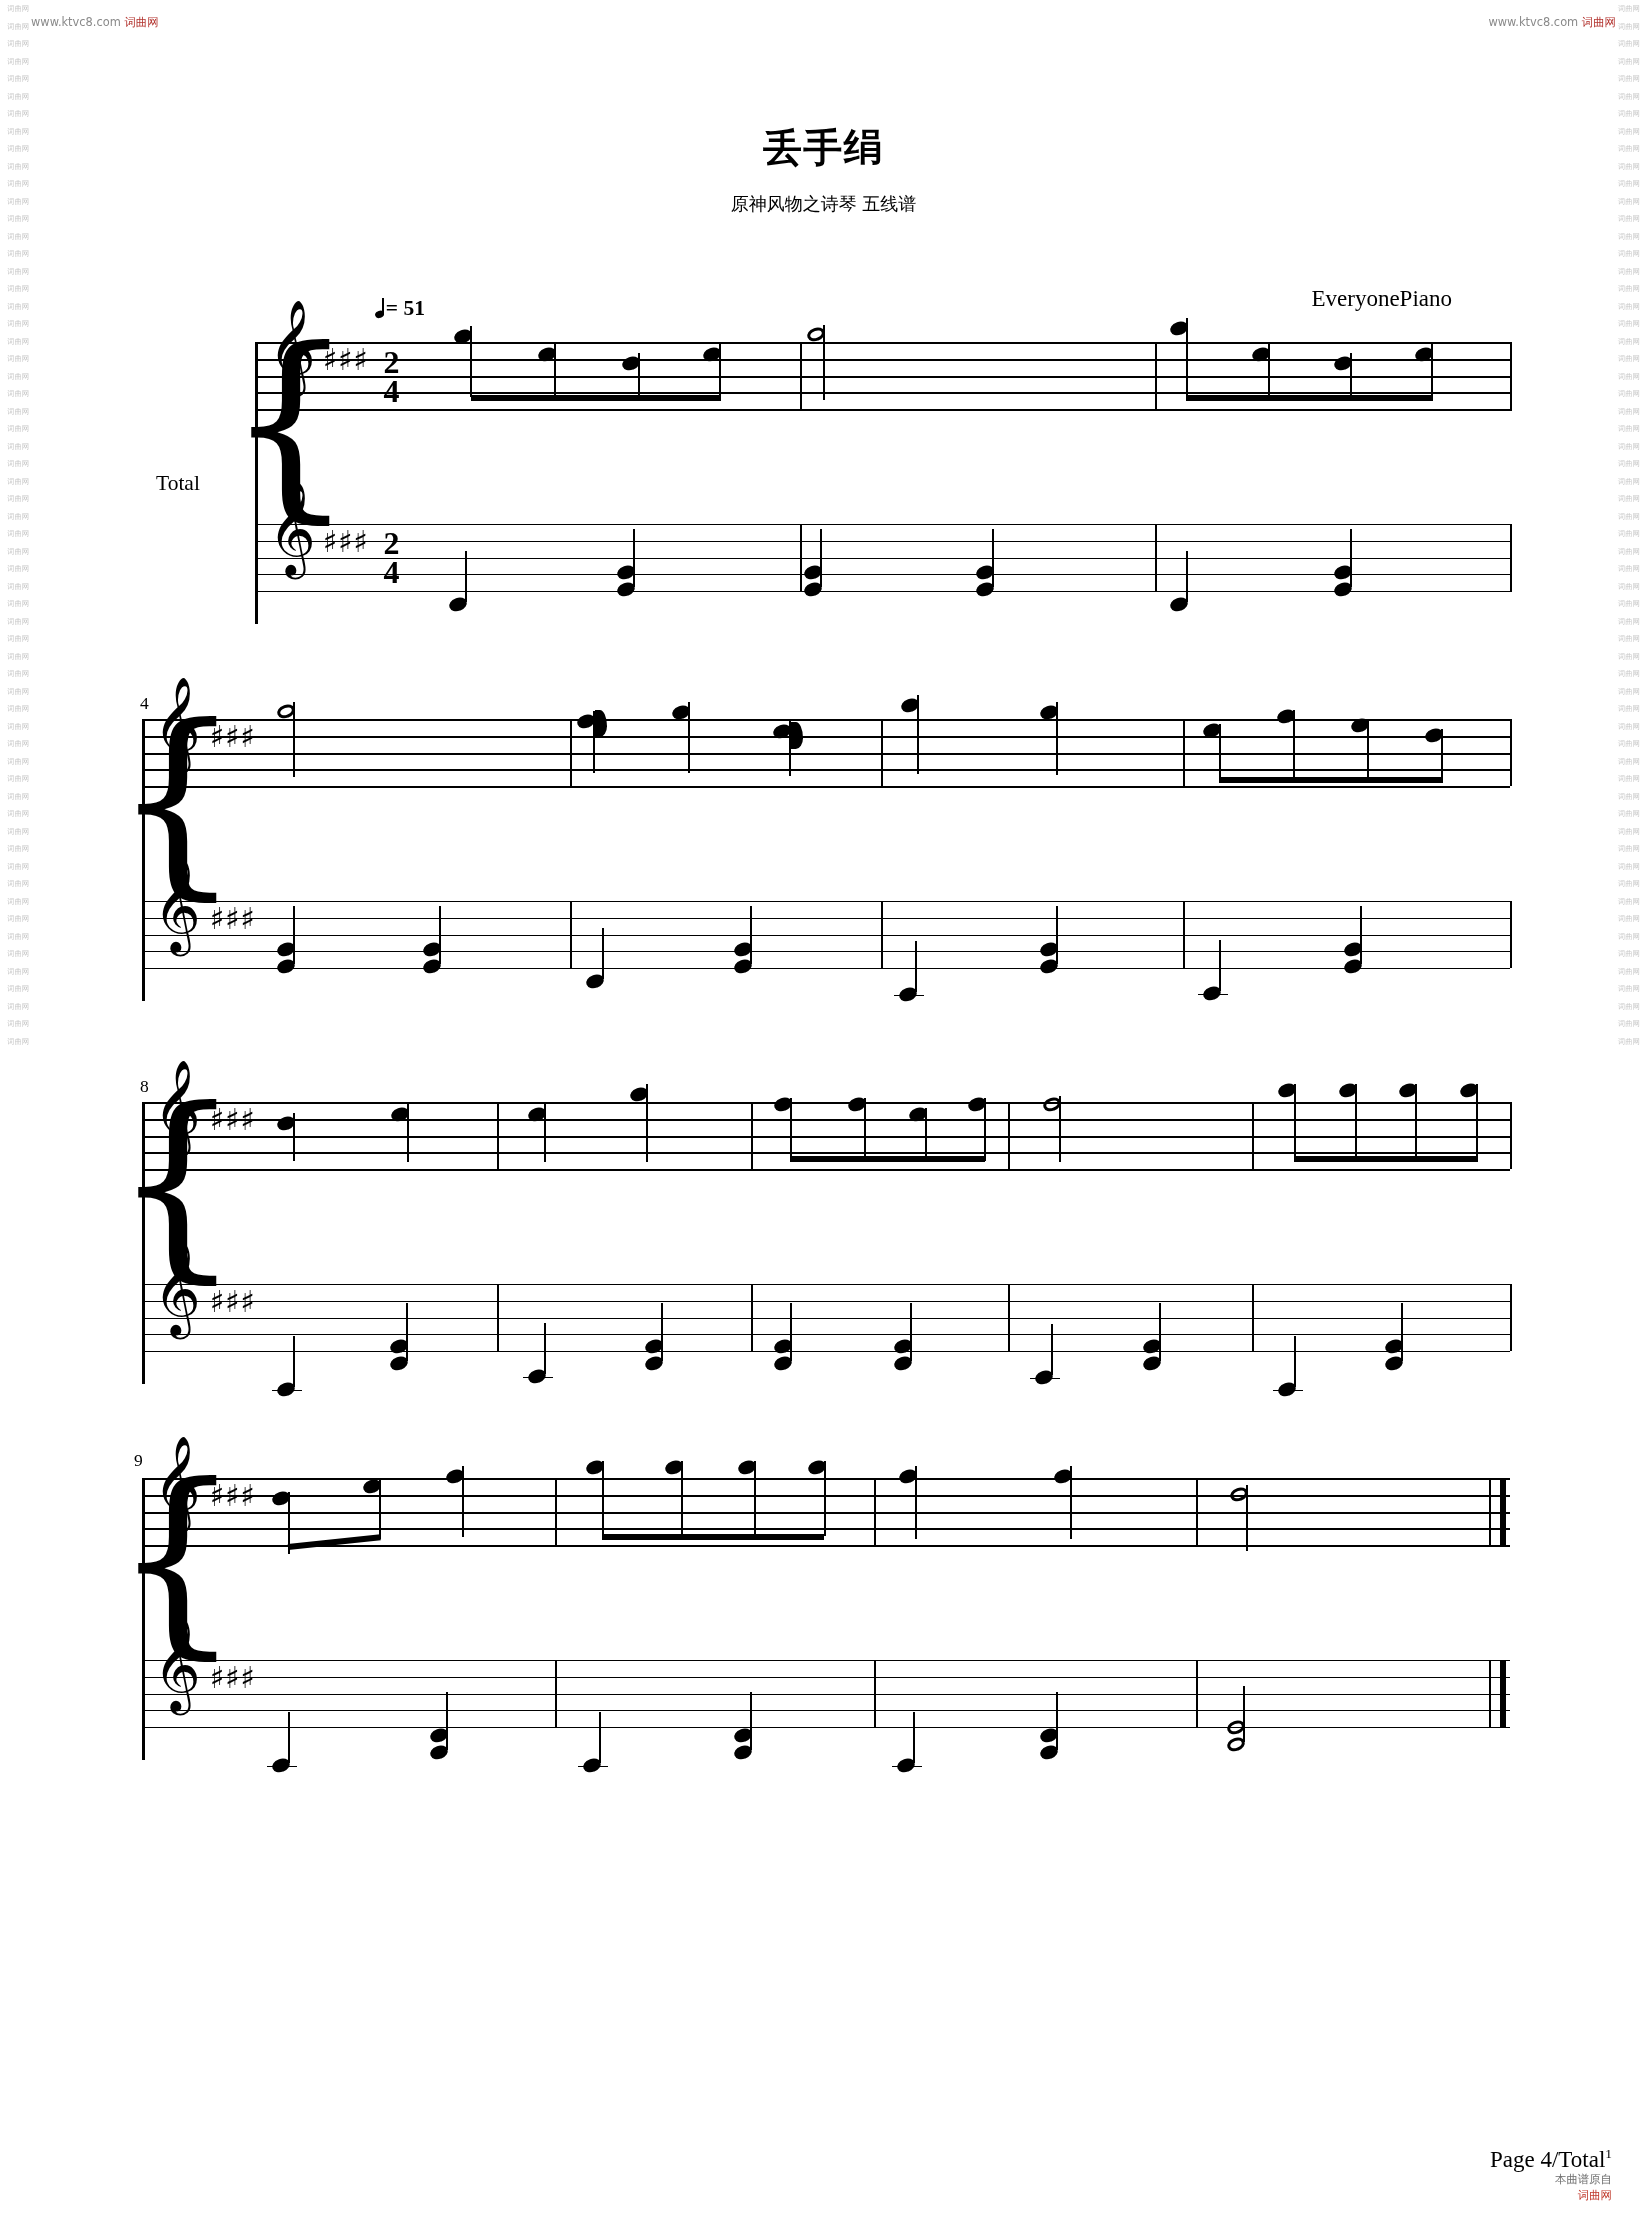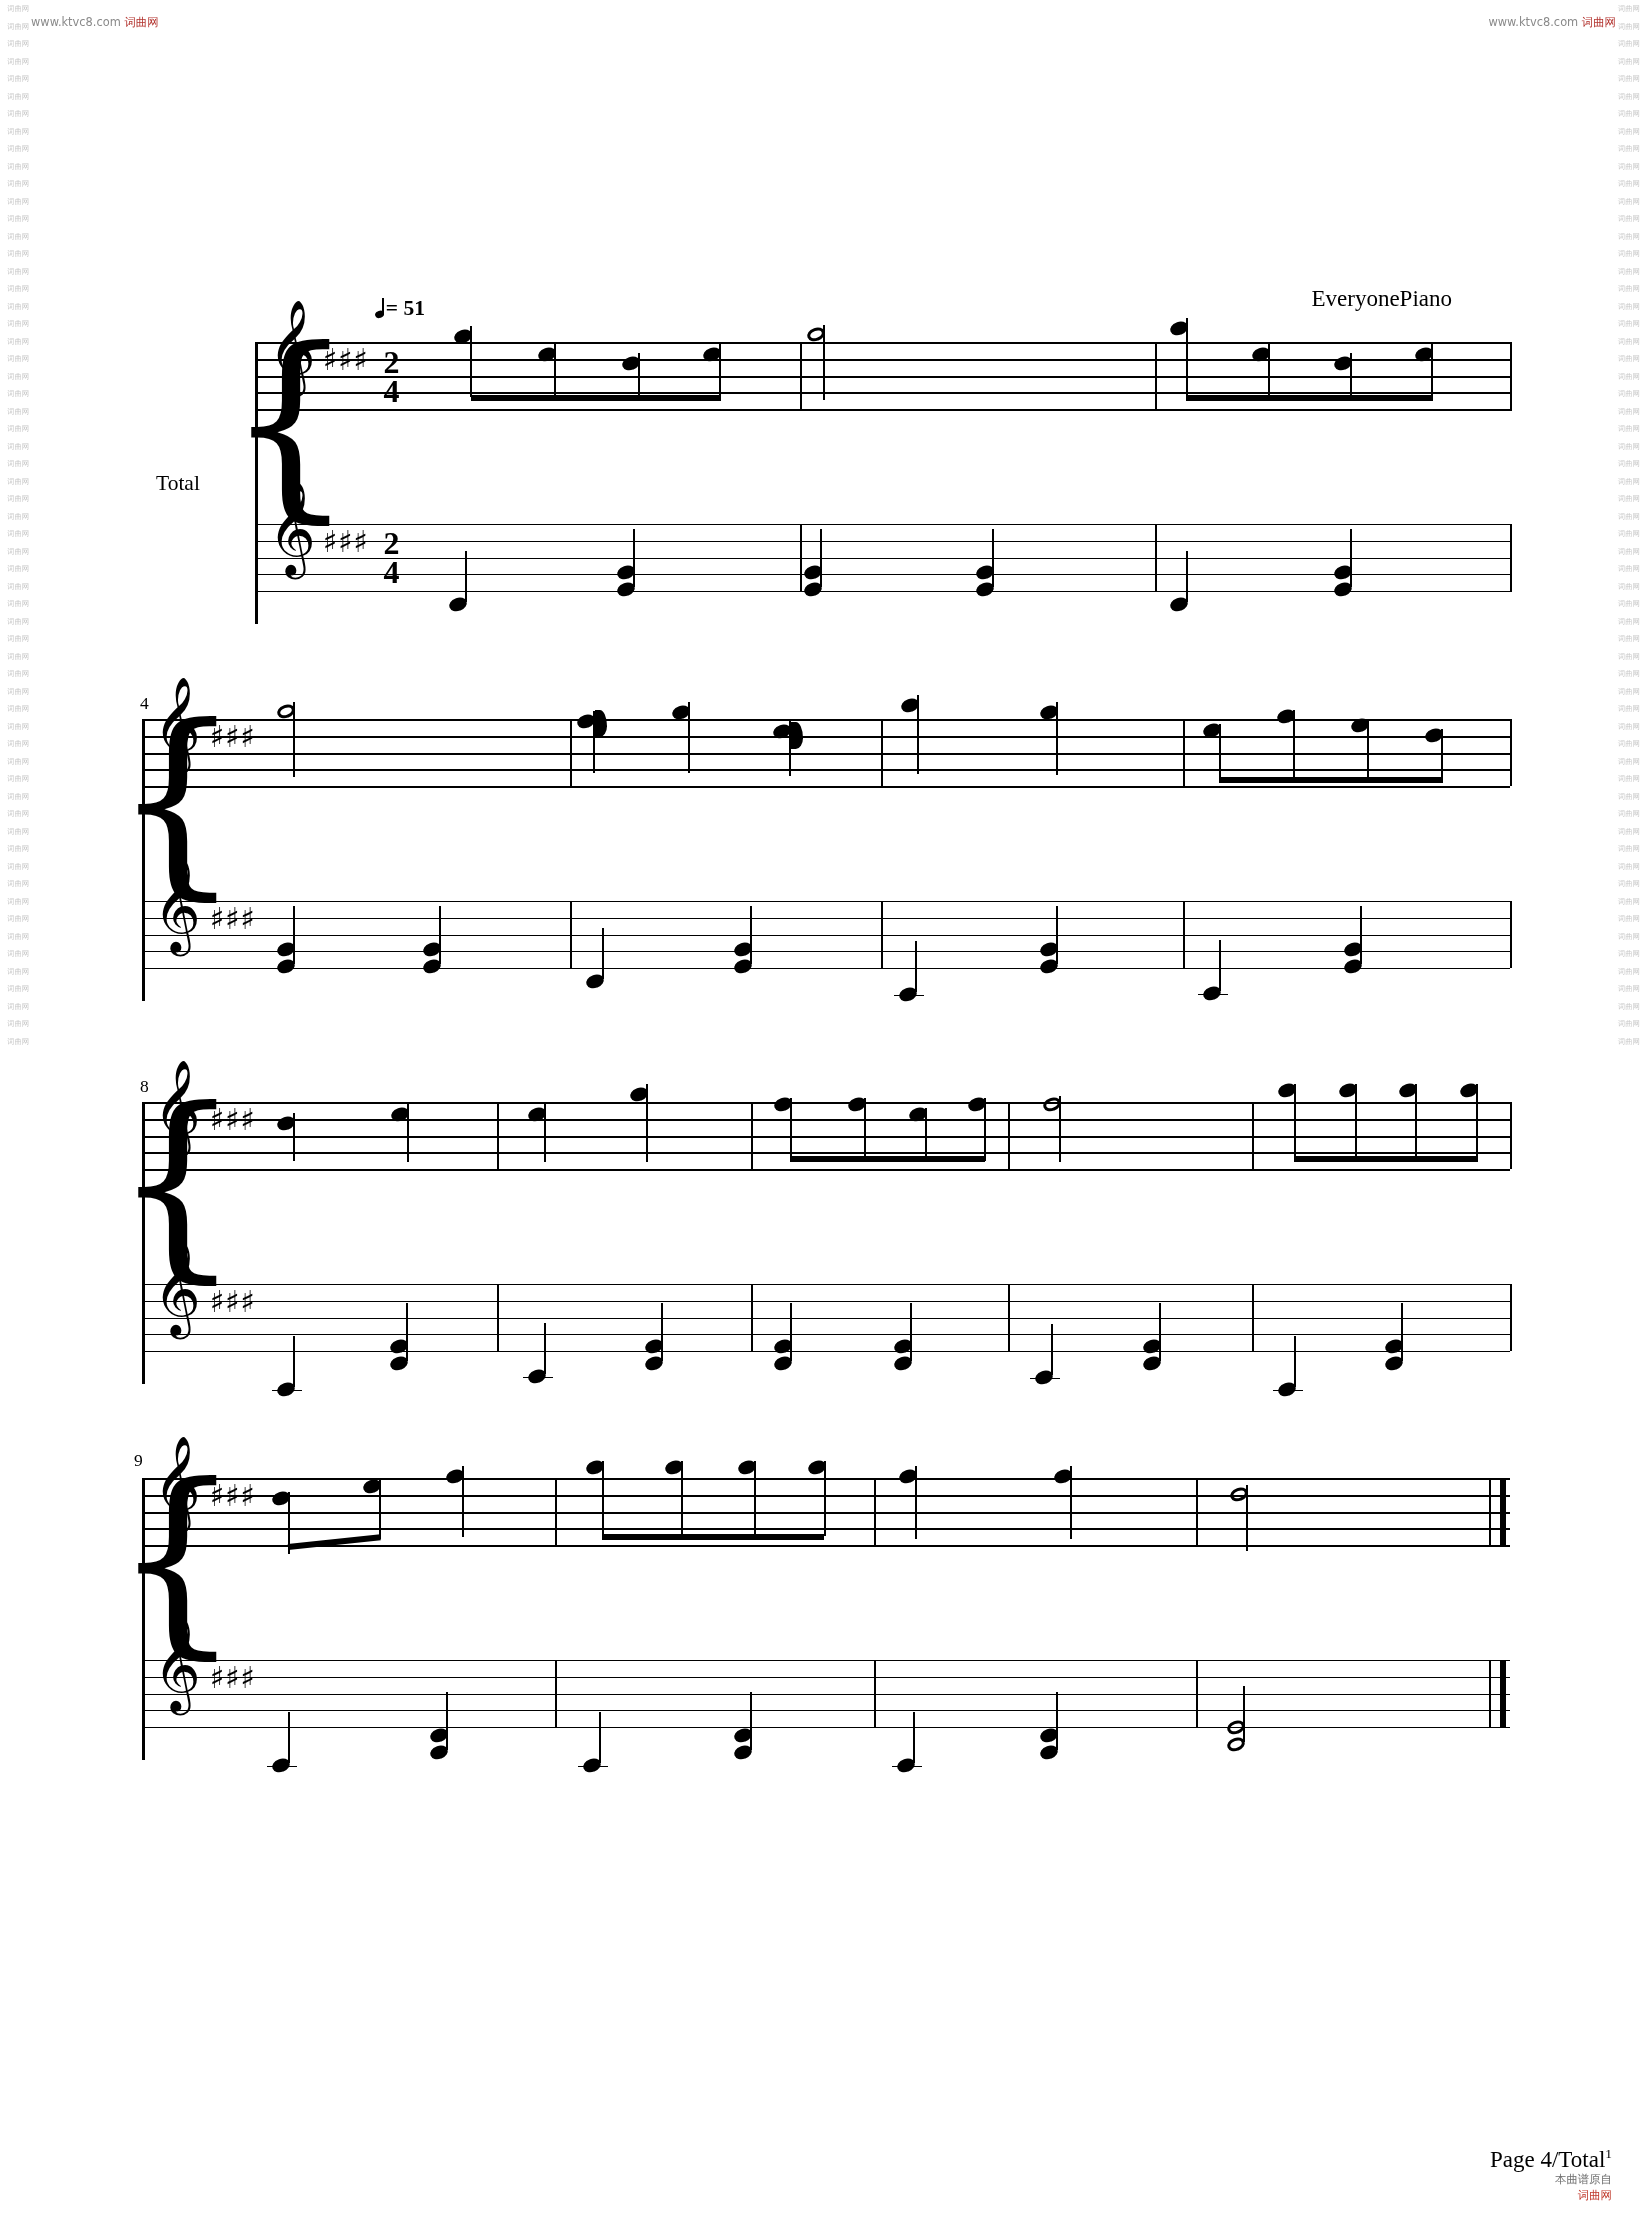--- a/index.html
+++ b/index.html
@@ -254,20 +254,22 @@
 
   <div class="wm wm-left">
     <span>www.ktvc8.com</span>
     <span class="cn">词曲网</span>
   </div>
   <div class="wm wm-right">
     <span>www.ktvc8.com</span>
     <span class="cn">词曲网</span>
   </div>
 
+  <div class="title">丢手绢</div>
+  <div class="subtitle">原神风物之诗琴 五线谱</div>
   <div class="composer">EveryonePiano</div>
   <div class="tempo"><span class="notehead"></span><span>= 51</span></div>
   <div class="instrument">Total</div>
 
   <div class="system" style="top:329px; height:316px; width:1647px;">
 
     <div class="sys-brace" style="left:226px; top:-6.7px; font-size:202px;">{</div>
     <div class="bracket-v" style="left:255px; top:13.4px; height:282px;"></div>
 
     <div class="staff" style="top:13.4px; left:255px; width:1257px; height:67px;">

